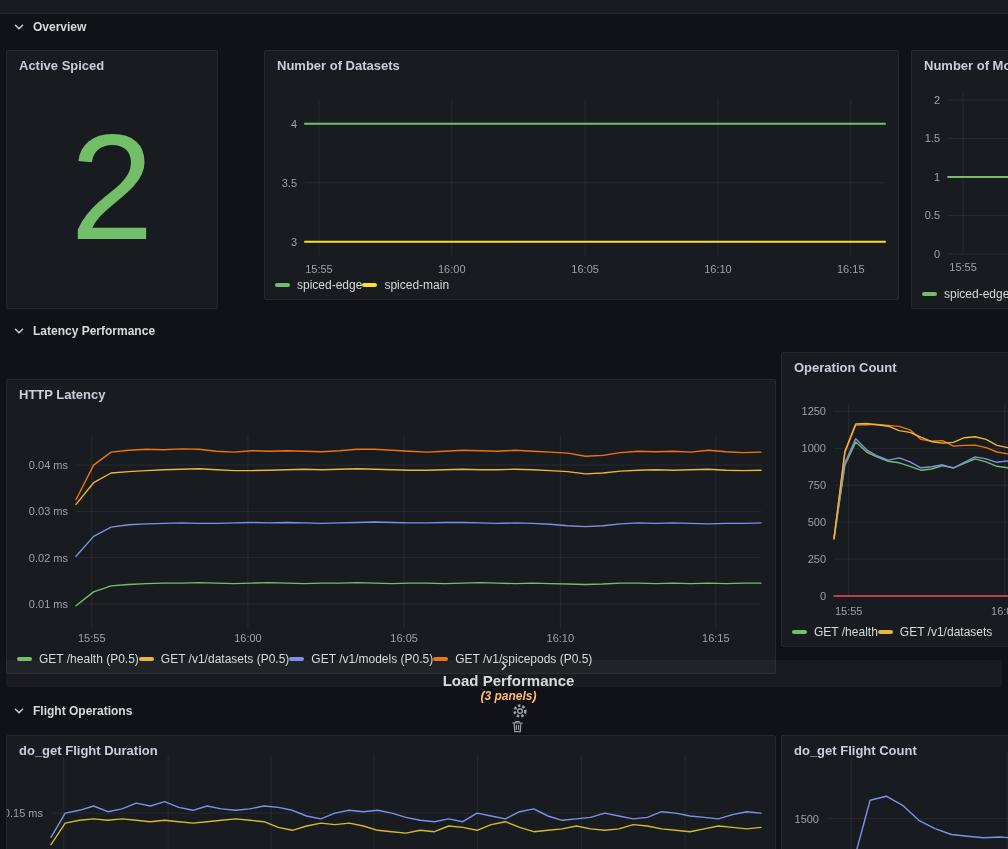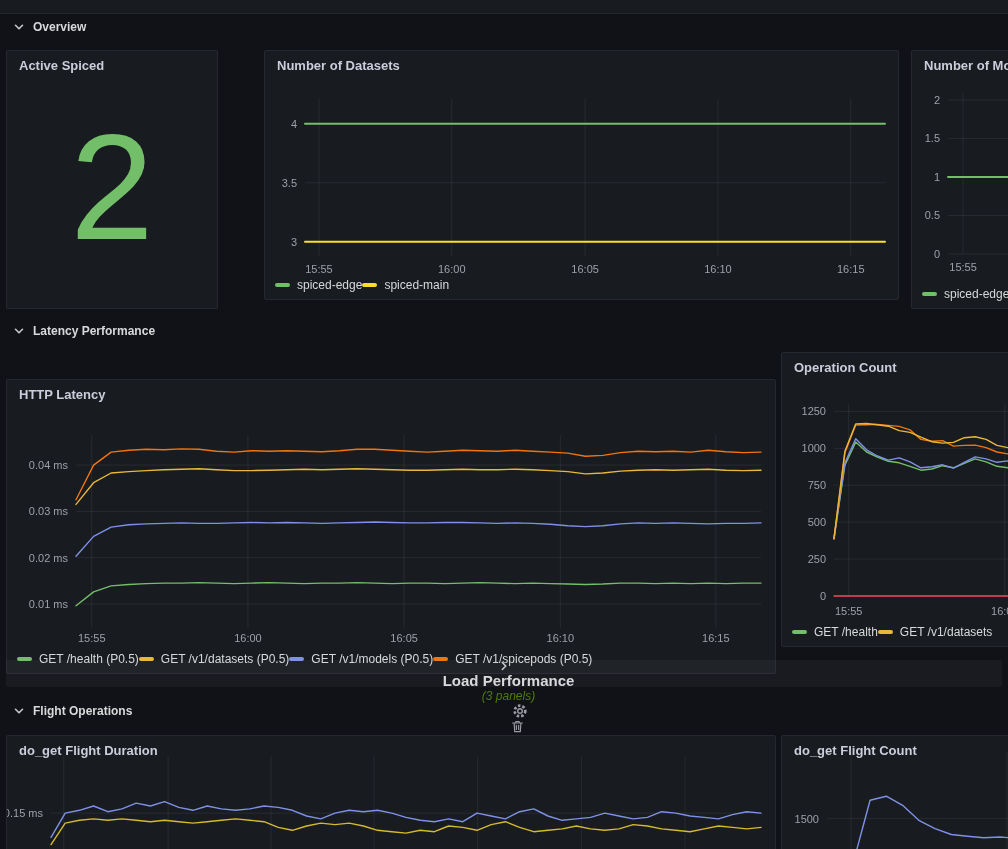--- a/index.html
+++ b/index.html
@@ -18,21 +18,21 @@
     color:#d8d9da;font-size:12px;font-weight:700;cursor:pointer;white-space:nowrap;
   }
   .section-header .chev{display:flex;align-items:center;margin-right:8px;}
   .row-strip{
     position:absolute;left:6px;top:660px;width:996px;height:27px;
     background:rgba(204,204,220,0.05);border-radius:2px;
     display:flex;align-items:center;padding-left:9px;box-sizing:border-box;
     color:#d8d9da;font-size:15px;font-weight:700;cursor:pointer;white-space:nowrap;flex-direction:column;
   }
   .row-strip .chev{display:flex;align-items:center;margin-right:9px;}
-  .row-meta{font-size:12px;font-weight:400;font-style:italic;color:#4d7c0f;}
+  .row-meta{font-size:12px;font-weight:700;font-style:italic;color:#fdba74;}
   .row-icon{display:flex;align-items:center;margin-left:22px;cursor:pointer;}
   .panel{
     position:absolute;background:#181b1f;border:1px solid #25282e;border-radius:2px;
     box-sizing:border-box;overflow:hidden;
   }
   .panel-title{
     position:absolute;left:12px;top:7px;z-index:2;
     color:#ccccdc;font-size:13px;font-weight:600;white-space:nowrap;cursor:pointer;
   }
   .big-stat{

